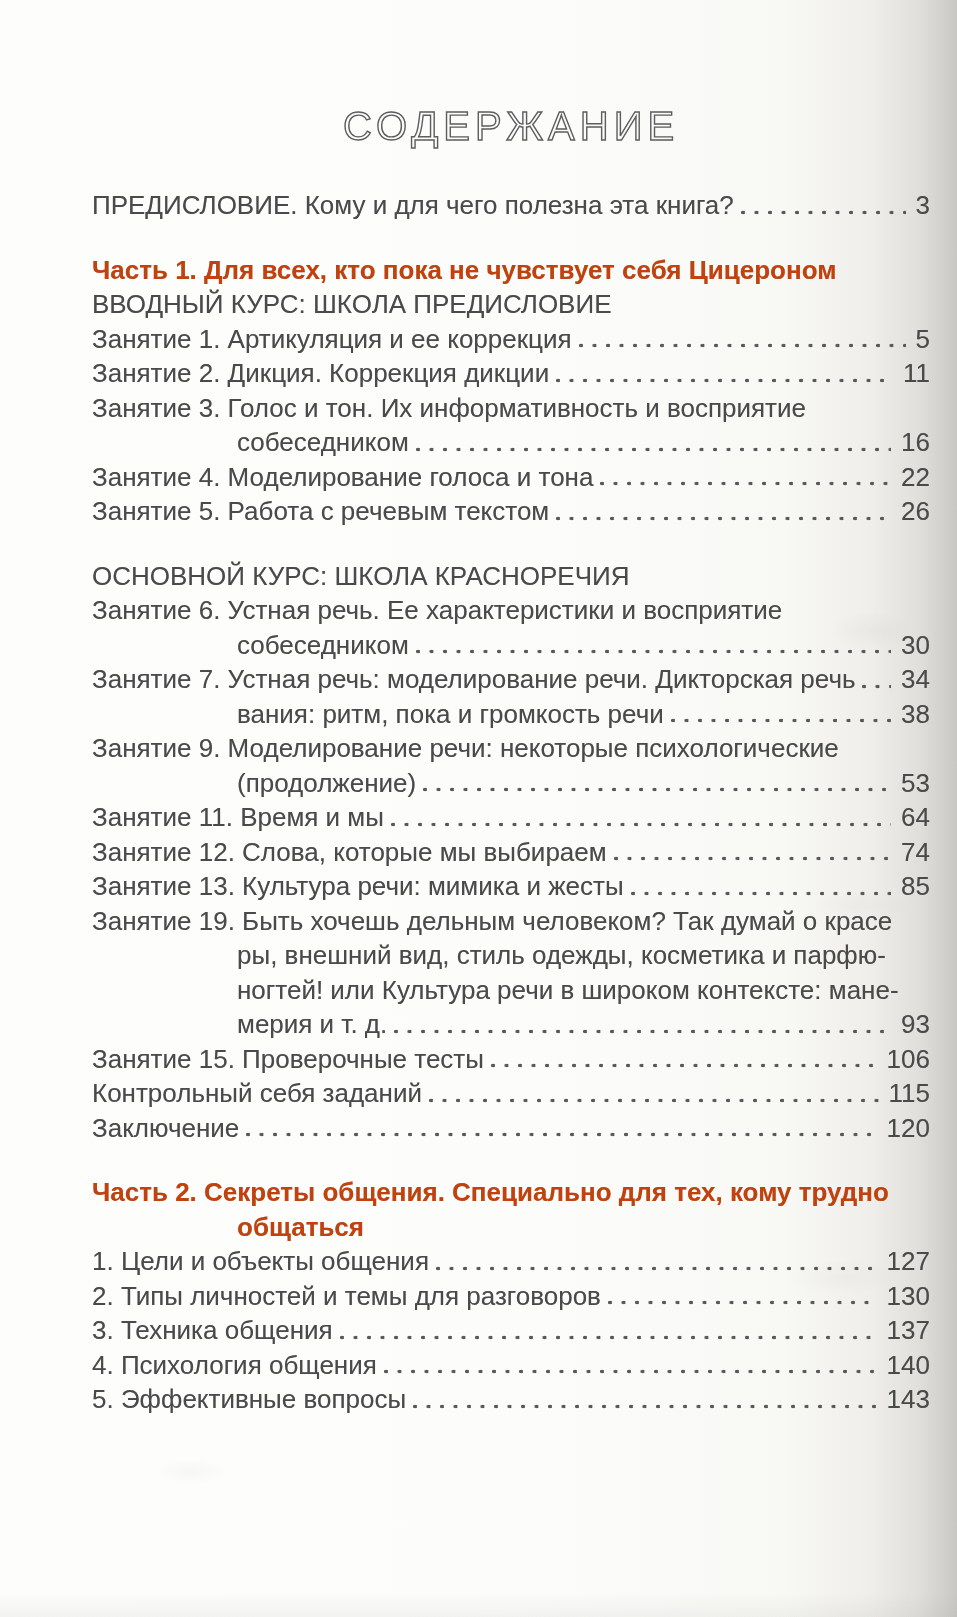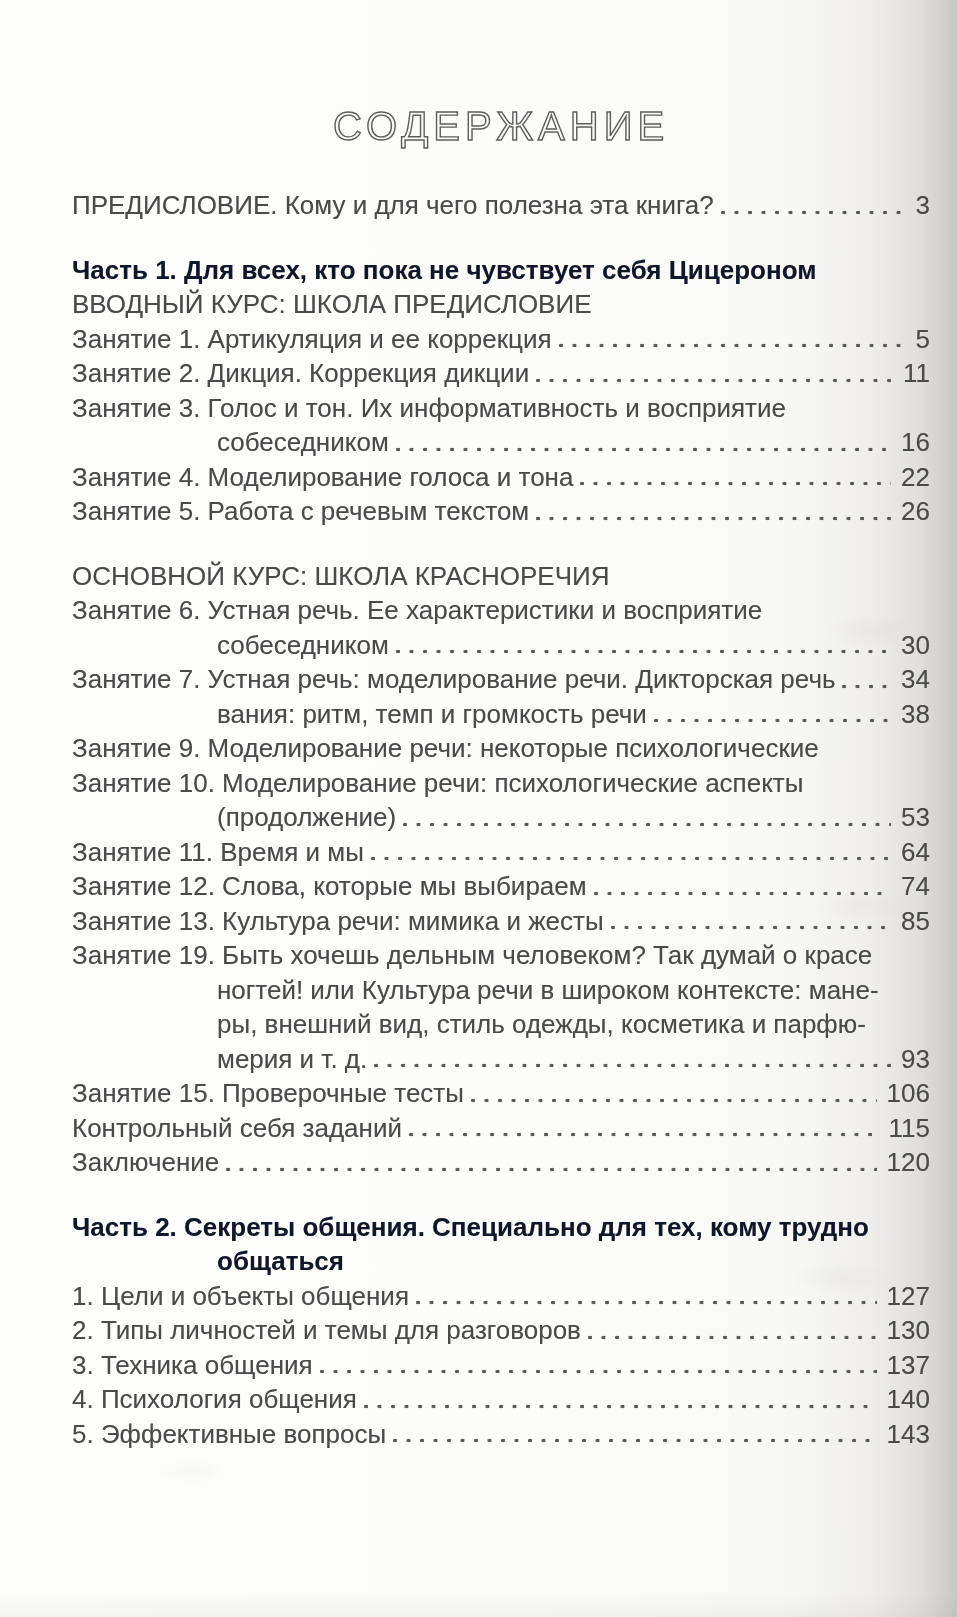--- a/index.html
+++ b/index.html
@@ -14,21 +14,21 @@
       radial-gradient(70px 22px at 90% 56%, rgba(168,168,160,0.08), transparent 70%),
       radial-gradient(80px 24px at 88% 79%, rgba(168,168,160,0.08), transparent 70%),
       radial-gradient(50px 18px at 20% 91%, rgba(168,168,160,0.07), transparent 70%),
       linear-gradient(0deg, rgba(150,150,144,0.10) 0%, rgba(150,150,144,0) 1.5%),
       linear-gradient(90deg, #fdfdfc 0%, #fcfcfa 55%, #f8f8f5 82%, #efeeeb 91%, #e0dfdb 96%, #cfcecb 99%, #c8c7c4 100%);
   }
   .page {
     box-sizing: border-box;
     width: 957px;
     height: 1617px;
-    padding: 102px 27px 0 72px;
+    padding: 102px 27px 0 92px;
   }
   .title {
     margin: 0 0 38px 0;
     height: 48px;
     line-height: 48px;
     text-align: center;
     font-size: 40px;
     font-weight: 400;
     letter-spacing: 5px;
     color: transparent;
@@ -40,21 +40,21 @@
     display: flex;
     align-items: flex-start;
     line-height: 34.5px;
     font-size: 26px;
     color: #4a4a4a;
     text-shadow: 0 0 0.6px rgba(74,74,74,0.35);
     white-space: nowrap;
   }
   .row.gap { margin-top: 30px; }
   .row.indent { padding-left: 145px; }
-  .row.bold { font-weight: 700; color: #0f172a; }
+  .row.bold { font-weight: 700; color: #c2410c; }
   .txt { flex: 0 0 auto; }
   .leader {
     flex: 1 1 auto;
     min-width: 14px;
     height: 10px;
     align-self: flex-end;
     margin: 0 10px 7px 7px;
     background-image: radial-gradient(circle at 2px 2.5px, #585858 1.7px, rgba(88,88,88,0) 2.1px);
     background-size: 13.5px 6px;
     background-repeat: repeat-x;
@@ -117,30 +117,27 @@
         <span class="txt">собеседником</span>
         <span class="leader"></span>
         <span class="pg">30</span>
       </div>
       <div class="row">
         <span class="txt">Занятие 7. Устная речь: моделирование речи. Дикторская речь</span>
         <span class="leader"></span>
         <span class="pg">34</span>
       </div>
       <div class="row indent">
-        <span class="txt">вания: ритм, темп и громкость речи</span>
+        <span class="txt">вания: ритм, пока и громкость речи</span>
         <span class="leader"></span>
         <span class="pg">38</span>
       </div>
       <div class="row">
         <span class="txt">Занятие 9. Моделирование речи: некоторые психологические</span>
       </div>
-      <div class="row">
-        <span class="txt">Занятие 10. Моделирование речи: психологические аспекты</span>
-      </div>
       <div class="row indent">
         <span class="txt">(продолжение)</span>
         <span class="leader"></span>
         <span class="pg">53</span>
       </div>
       <div class="row">
         <span class="txt">Занятие 11. Время и мы</span>
         <span class="leader"></span>
         <span class="pg">64</span>
       </div>
@@ -151,24 +148,24 @@
       </div>
       <div class="row">
         <span class="txt">Занятие 13. Культура речи: мимика и жесты</span>
         <span class="leader"></span>
         <span class="pg">85</span>
       </div>
       <div class="row">
         <span class="txt">Занятие 19. Быть хочешь дельным человеком? Так думай о красе</span>
       </div>
       <div class="row indent">
+        <span class="txt">ры, внешний вид, стиль одежды, косметика и парфю-</span>
+      </div>
+      <div class="row indent">
         <span class="txt">ногтей! или Культура речи в широком контексте: мане-</span>
-      </div>
-      <div class="row indent">
-        <span class="txt">ры, внешний вид, стиль одежды, косметика и парфю-</span>
       </div>
       <div class="row indent">
         <span class="txt">мерия и т. д.</span>
         <span class="leader"></span>
         <span class="pg">93</span>
       </div>
       <div class="row">
         <span class="txt">Занятие 15. Проверочные тесты</span>
         <span class="leader"></span>
         <span class="pg">106</span>

